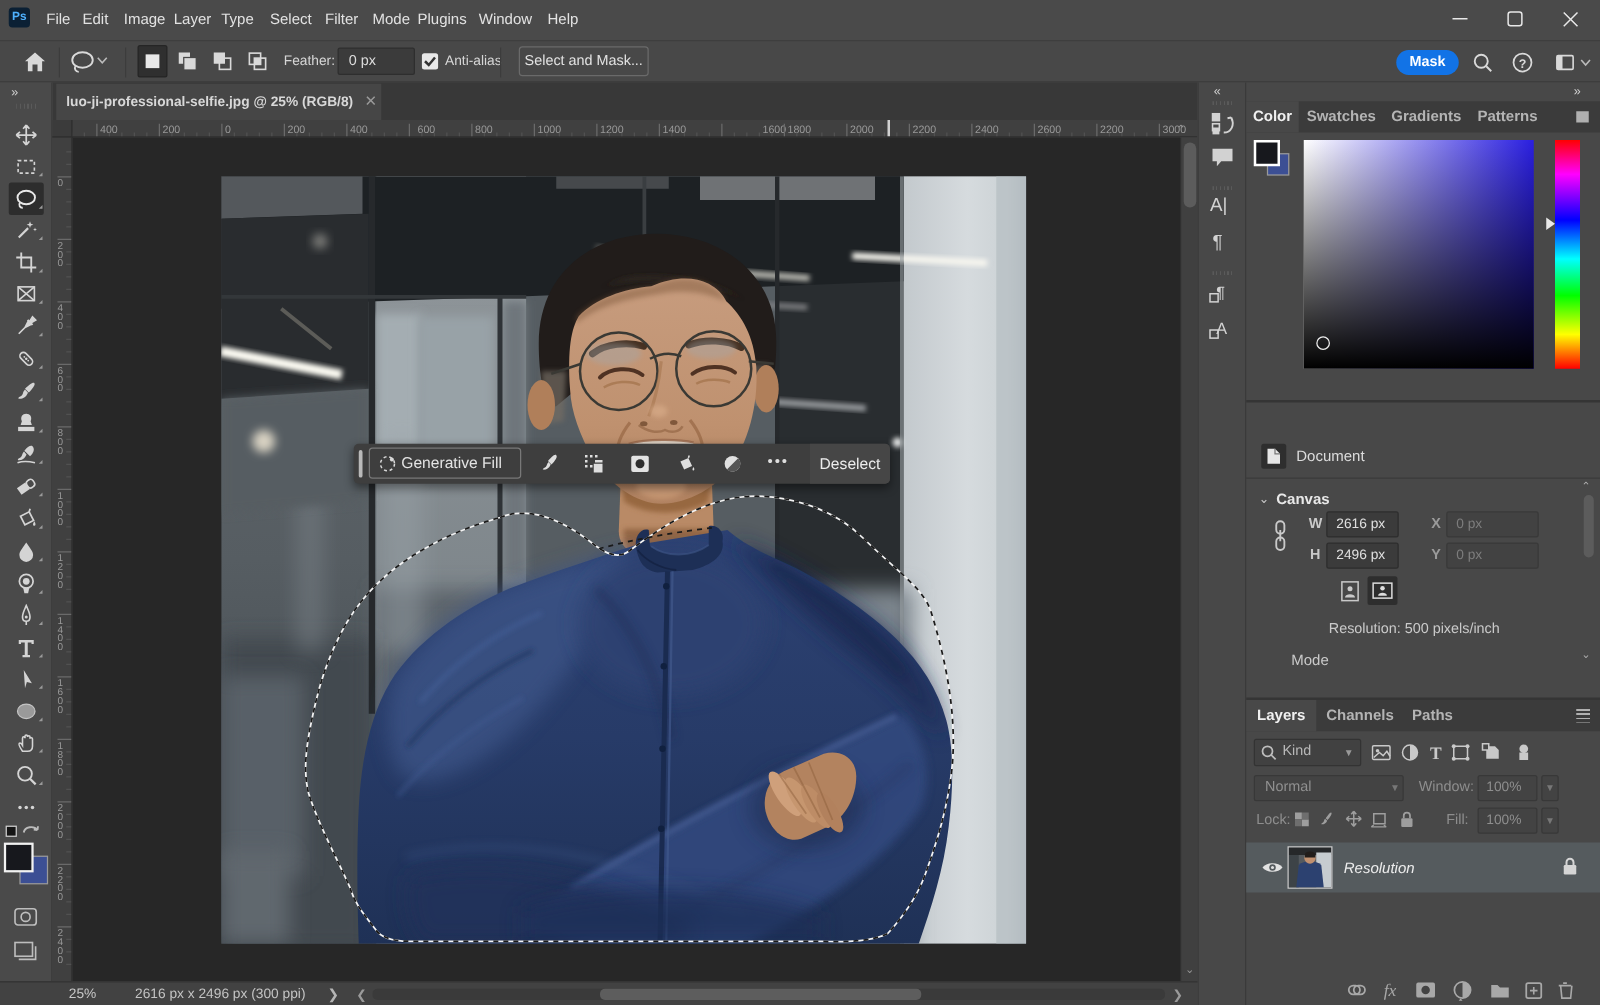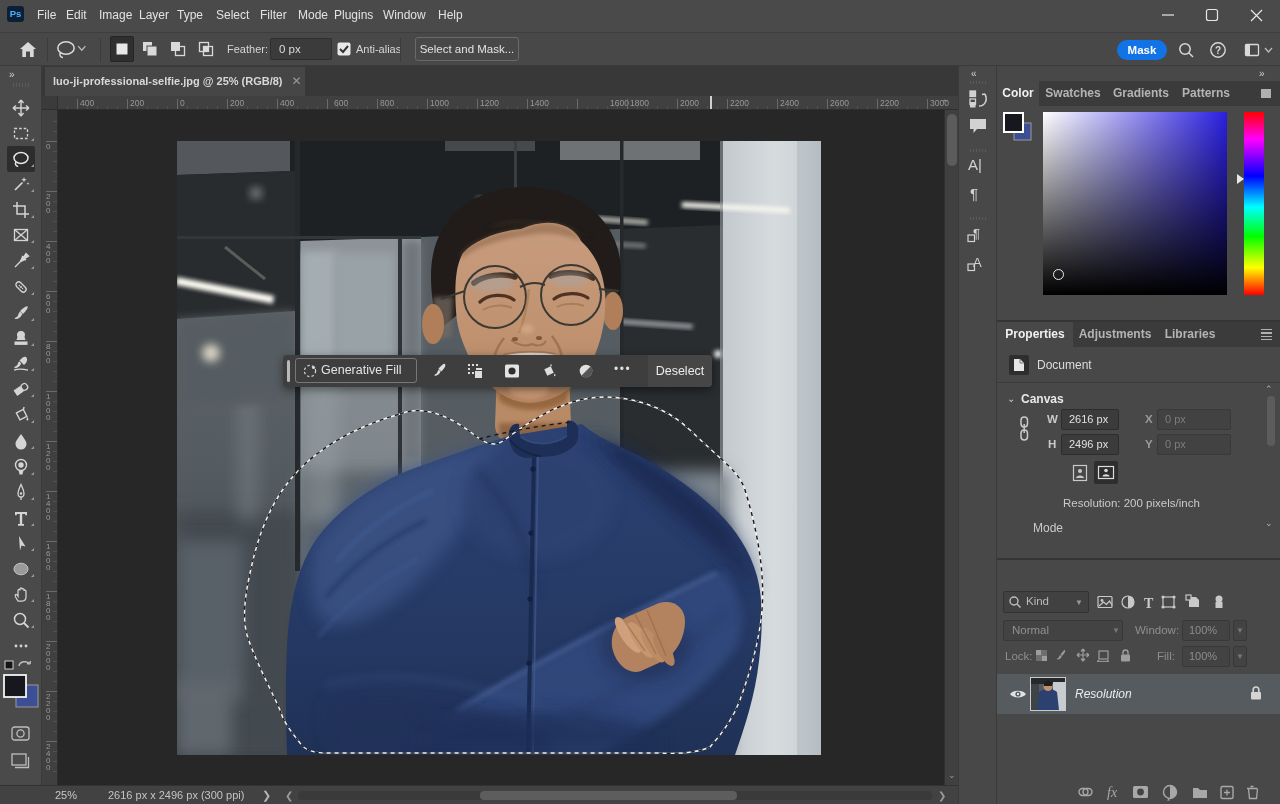--- a/index.html
+++ b/index.html
@@ -731,26 +731,20 @@
 <rect x="12" y="12" width="17" height="17" fill="#3c4f94" stroke="#9a9a9a"></rect>
 <rect x="2" y="2" width="19" height="19" fill="#17181d" stroke="#fff" stroke-width="2"></rect>
 </svg>
 <div class="abs" style="left:46px;top:46px;width:184px;height:183px;
 background:linear-gradient(to bottom,rgba(0,0,0,0) 0%,#000 100%),linear-gradient(to right,#fff 0%,#2a1fe0 100%);"></div>
 <div class="abs" style="left:56px;top:203px;width:11px;height:11px;border:1.5px solid #eee;border-radius:50%"></div>
 <div class="abs" style="left:247px;top:46px;width:20px;height:183px;
 background:linear-gradient(to bottom,#f00 0%,#f0f 15%,#00f 35%,#0ff 52%,#0f0 68%,#ff0 85%,#f00 100%);"></div>
 <div class="abs" style="left:240px;top:108px;width:0;height:0;border-top:5px solid transparent;border-bottom:5px solid transparent;border-left:7px solid #e8e8e8"></div>
 <div class="abs" style="left:0;top:254px;width:284px;height:2px;background:#353535"></div>
-<div class="ptabs" style="top:256px">
-<div class="ptab sel" style="left:0;width:76px">Properties</div>
-<div class="ptab" style="left:76px;width:84px">Adjustments</div>
-<div class="ptab" style="left:160px;width:66px">Libraries</div>
-<div class="abs" style="left:264px;top:7px;width:11px;height:11px;background:repeating-linear-gradient(#b0b0b0 0 1.5px,transparent 1.5px 3.5px)"></div>
-</div>
 <div class="abs" style="left:12px;top:289px;width:20px;height:20px;background:#2e2e2e;border-radius:2px"></div>
 <svg class="abs" style="left:16px;top:292px" width="12" height="14" viewBox="0 0 12 14">
 <path d="M1 1 h6 l4 4 v8 h-10 Z" fill="#e6e6e6"></path>
         <path d="M7 1 l0 4 l4 0" fill="none" stroke="#777" stroke-width="1"></path>
       </svg>
 <div class="abs" style="left:40px;top:292px;color:#dcdcdc;font-size:12px">Document</div>
 <div class="abs" style="left:0;top:316px;width:284px;height:1px;background:#3a3a3a"></div>
 <div class="abs" style="left:10px;top:327px;color:#c9c9c9;font-size:10px">⌄</div>
 <div class="abs" style="left:24px;top:326px;color:#e8e8e8;font-size:12px;font-weight:bold">Canvas</div>
 <svg class="abs" style="left:20px;top:350px" width="14" height="26" viewBox="0 0 14 26">
@@ -772,27 +766,33 @@
 <rect x="2.5" y="2.5" width="13" height="15" fill="none" stroke="#c9c9c9" stroke-width="1.2"></rect>
 <circle cx="9" cy="8" r="2" fill="#c9c9c9"></circle>
         <path d="M5 15 C5 11.5 13 11.5 13 15 Z" fill="#c9c9c9"></path>
       </svg>
 <div class="abs" style="left:97px;top:395px;width:24px;height:23px;background:#2e2e2e;border-radius:2px"></div>
 <svg class="abs" style="left:100px;top:398px" width="18" height="17" viewBox="0 0 18 17">
 <rect x="1.5" y="2.5" width="15" height="12" fill="none" stroke="#dcdcdc" stroke-width="1.2"></rect>
 <circle cx="9" cy="6.5" r="1.8" fill="#dcdcdc"></circle>
         <path d="M5.5 12.5 C5.5 9.5 12.5 9.5 12.5 12.5 Z" fill="#dcdcdc"></path>
       </svg>
-<div class="abs" style="left:66px;top:431px;color:#cacaca;font-size:11.5px">Resolution: 200 pixels/inch</div>
+<div class="abs" style="left:66px;top:431px;color:#cacaca;font-size:11.5px">Resolution: 500 pixels/inch</div>
 <div class="abs" style="left:36px;top:455px;color:#cacaca;font-size:12px">Mode</div>
 <div class="abs" style="left:270px;top:324px;width:9px;height:1px"></div>
 <div class="abs" style="left:268px;top:318px;color:#b0b0b0;font-size:9px">⌃</div>
 <div class="abs" style="left:270px;top:330px;width:8px;height:50px;background:#5c5c5c;border-radius:4px"></div>
 <div class="abs" style="left:268px;top:452px;color:#b0b0b0;font-size:9px">⌄</div>
 <div class="abs" style="left:0;top:492px;width:284px;height:2px;background:#353535"></div>
+<div class="ptabs" style="top:494px">
+<div class="ptab sel" style="left:0;width:56px">Layers</div>
+<div class="ptab" style="left:56px;width:70px">Channels</div>
+<div class="ptab" style="left:126px;width:46px">Paths</div>
+<div class="abs" style="left:264px;top:7px;width:11px;height:11px;background:repeating-linear-gradient(#b0b0b0 0 1.5px,transparent 1.5px 3.5px)"></div>
+</div>
 <div class="abs" style="left:6px;top:525px;width:86px;height:22px;background:#414141;border:1px solid #333;border-radius:2px"></div>
 <svg class="abs" style="left:11px;top:529px" width="14" height="14" viewBox="0 0 14 14">
 <circle cx="6" cy="6" r="4" fill="none" stroke="#bdbdbd" stroke-width="1.4"></circle>
         <line x1="9" y1="9" x2="12.5" y2="12.5" stroke="#bdbdbd" stroke-width="1.4"></line>
       </svg>
 <div class="abs" style="left:29px;top:529px;color:#b8b8b8;font-size:11.5px">Kind</div>
 <div class="abs" style="left:78px;top:532px;color:#999;font-size:8px">▼</div>
 <svg class="abs" style="left:100px;top:528px" width="170" height="16" viewBox="0 0 170 16">
 <g fill="none" stroke="#c9c9c9" stroke-width="1.2">
 <rect x="1" y="2.5" width="14" height="11" rx="1"></rect>

